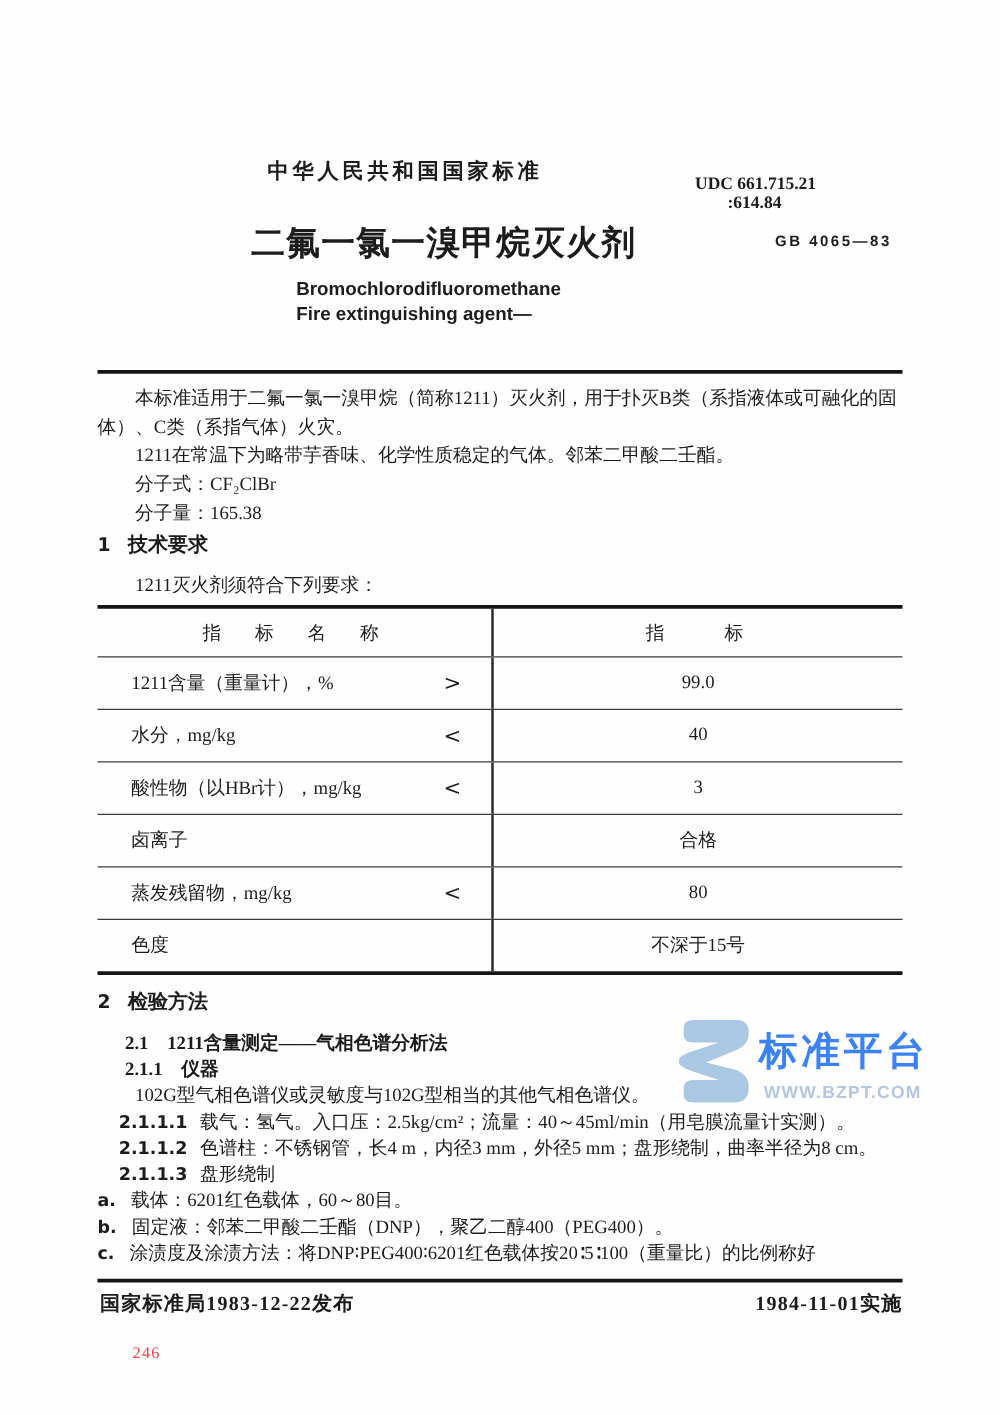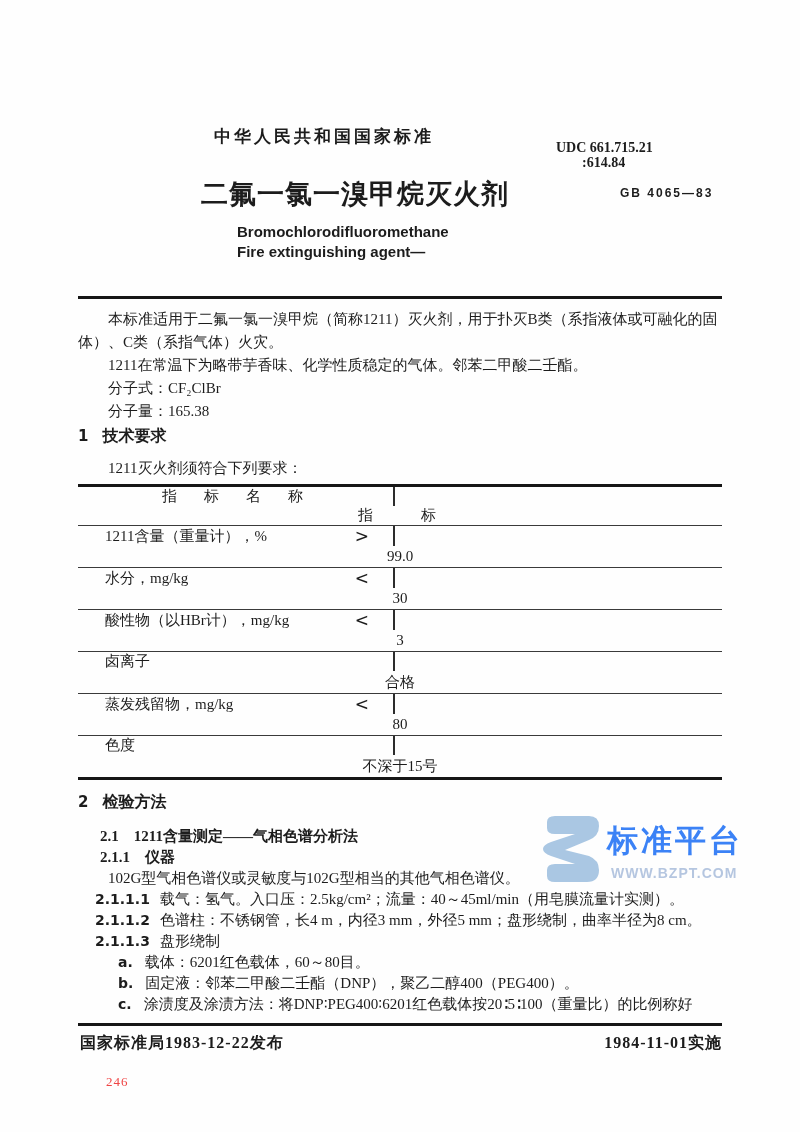--- a/index.html
+++ b/index.html
@@ -62,21 +62,21 @@
     position: absolute; left: 78px; top: 459px;
     font-size: 15px; text-indent: 2em;
   }
 
   
   .reqtable {
     position: absolute; left: 78px; top: 484px; width: 644px;
     border-top: 3px solid #161616; border-bottom: 3px solid #161616;
     font-size: 15px;
   }
-  .trow { display: flex; height: 42px; border-top: 1.5px solid #3a3a3a; flex-direction: column; }
+  .trow { display: flex; height: 42px; border-top: 1.5px solid #3a3a3a; }
   .trow.thead { height: 38px; border-top: none; }
   .c1 {
     width: 317px; border-right: 2px solid #2c2c2c;
     display: flex; align-items: center;
   }
   .c2 {
     flex: 1; display: flex; align-items: center; justify-content: center;
   }
   .thead .c1, .thead .c2 { justify-content: center; letter-spacing: 6px; }
   .c1 .nm { padding-left: 27px; }
@@ -85,21 +85,21 @@
   
   .sec2 {
     position: absolute; left: 78px; top: 791px; width: 648px;
     font-size: 15px; line-height: 21px;
   }
   .sec2 .h2 { font-size: 16px; font-weight: bold; margin-bottom: 13px; }
   .sec2 .sub { font-weight: bold; margin-left: 22px; }
   .sec2 .body-line { margin-left: 30px; }
   .sec2 .clause { margin-left: 17px; }
   .sec2 .clause .num { font-weight: bold; font-family: "DejaVu Sans", sans-serif; font-size: 14px; margin-right: 10px; }
-  .sec2 .item { margin-left: 40px; }
+  .sec2 .item { }
   .sec2 .item .marker { font-weight: bold; margin-right: 12px; font-family: "DejaVu Sans", sans-serif; font-size: 14px; }
 
   
   .watermark {
     position: absolute; left: 541px; top: 812px;
     display: flex; align-items: flex-start;
     pointer-events: none;
   }
   .wm-logo { width: 62px; height: 74px; }
   .wm-txt { margin-left: 4px; }
@@ -172,21 +172,21 @@
           <span class="nm">1211含量（重量计），%</span>
           <span class="sym">&gt;</span>
         </div>
       <div class="c2">99.0</div>
     </div>
     <div class="trow">
       <div class="c1">
           <span class="nm">水分，mg/kg</span>
           <span class="sym">&lt;</span>
         </div>
-      <div class="c2">30</div>
+      <div class="c2">40</div>
     </div>
     <div class="trow">
       <div class="c1">
           <span class="nm">酸性物（以HBr计），mg/kg</span>
           <span class="sym">&lt;</span>
         </div>
       <div class="c2">3</div>
     </div>
     <div class="trow">
       <div class="c1">

